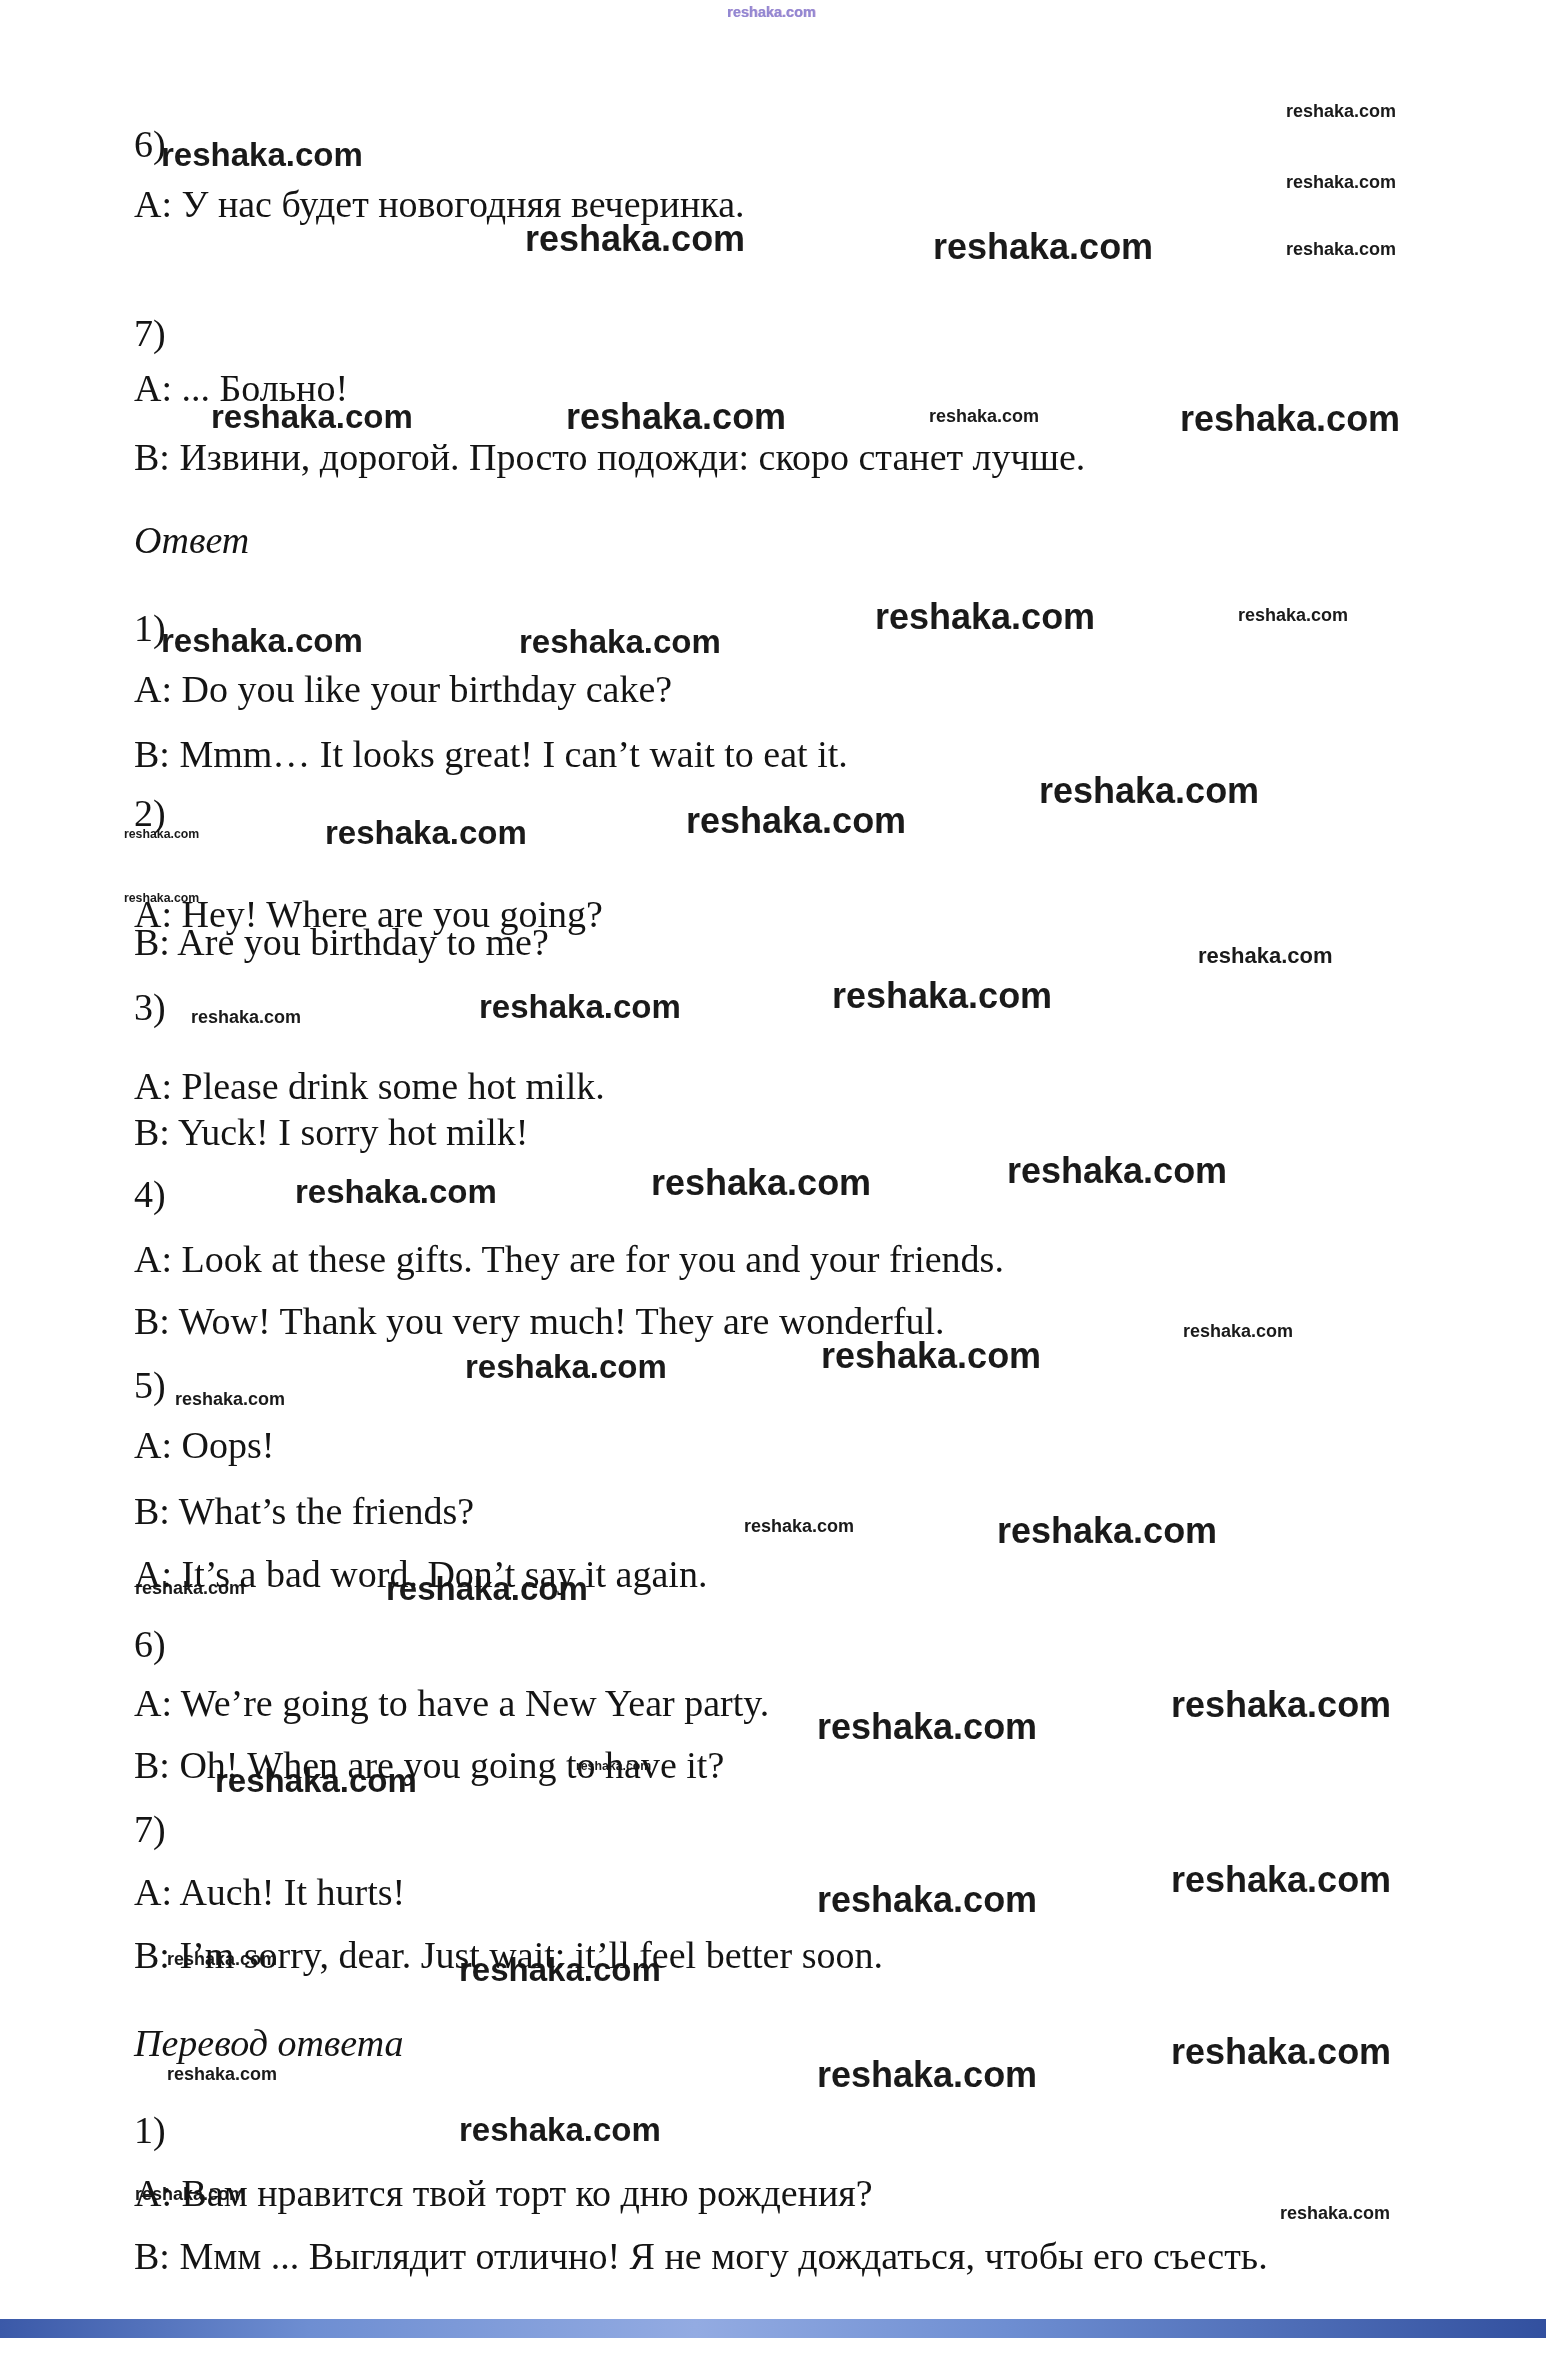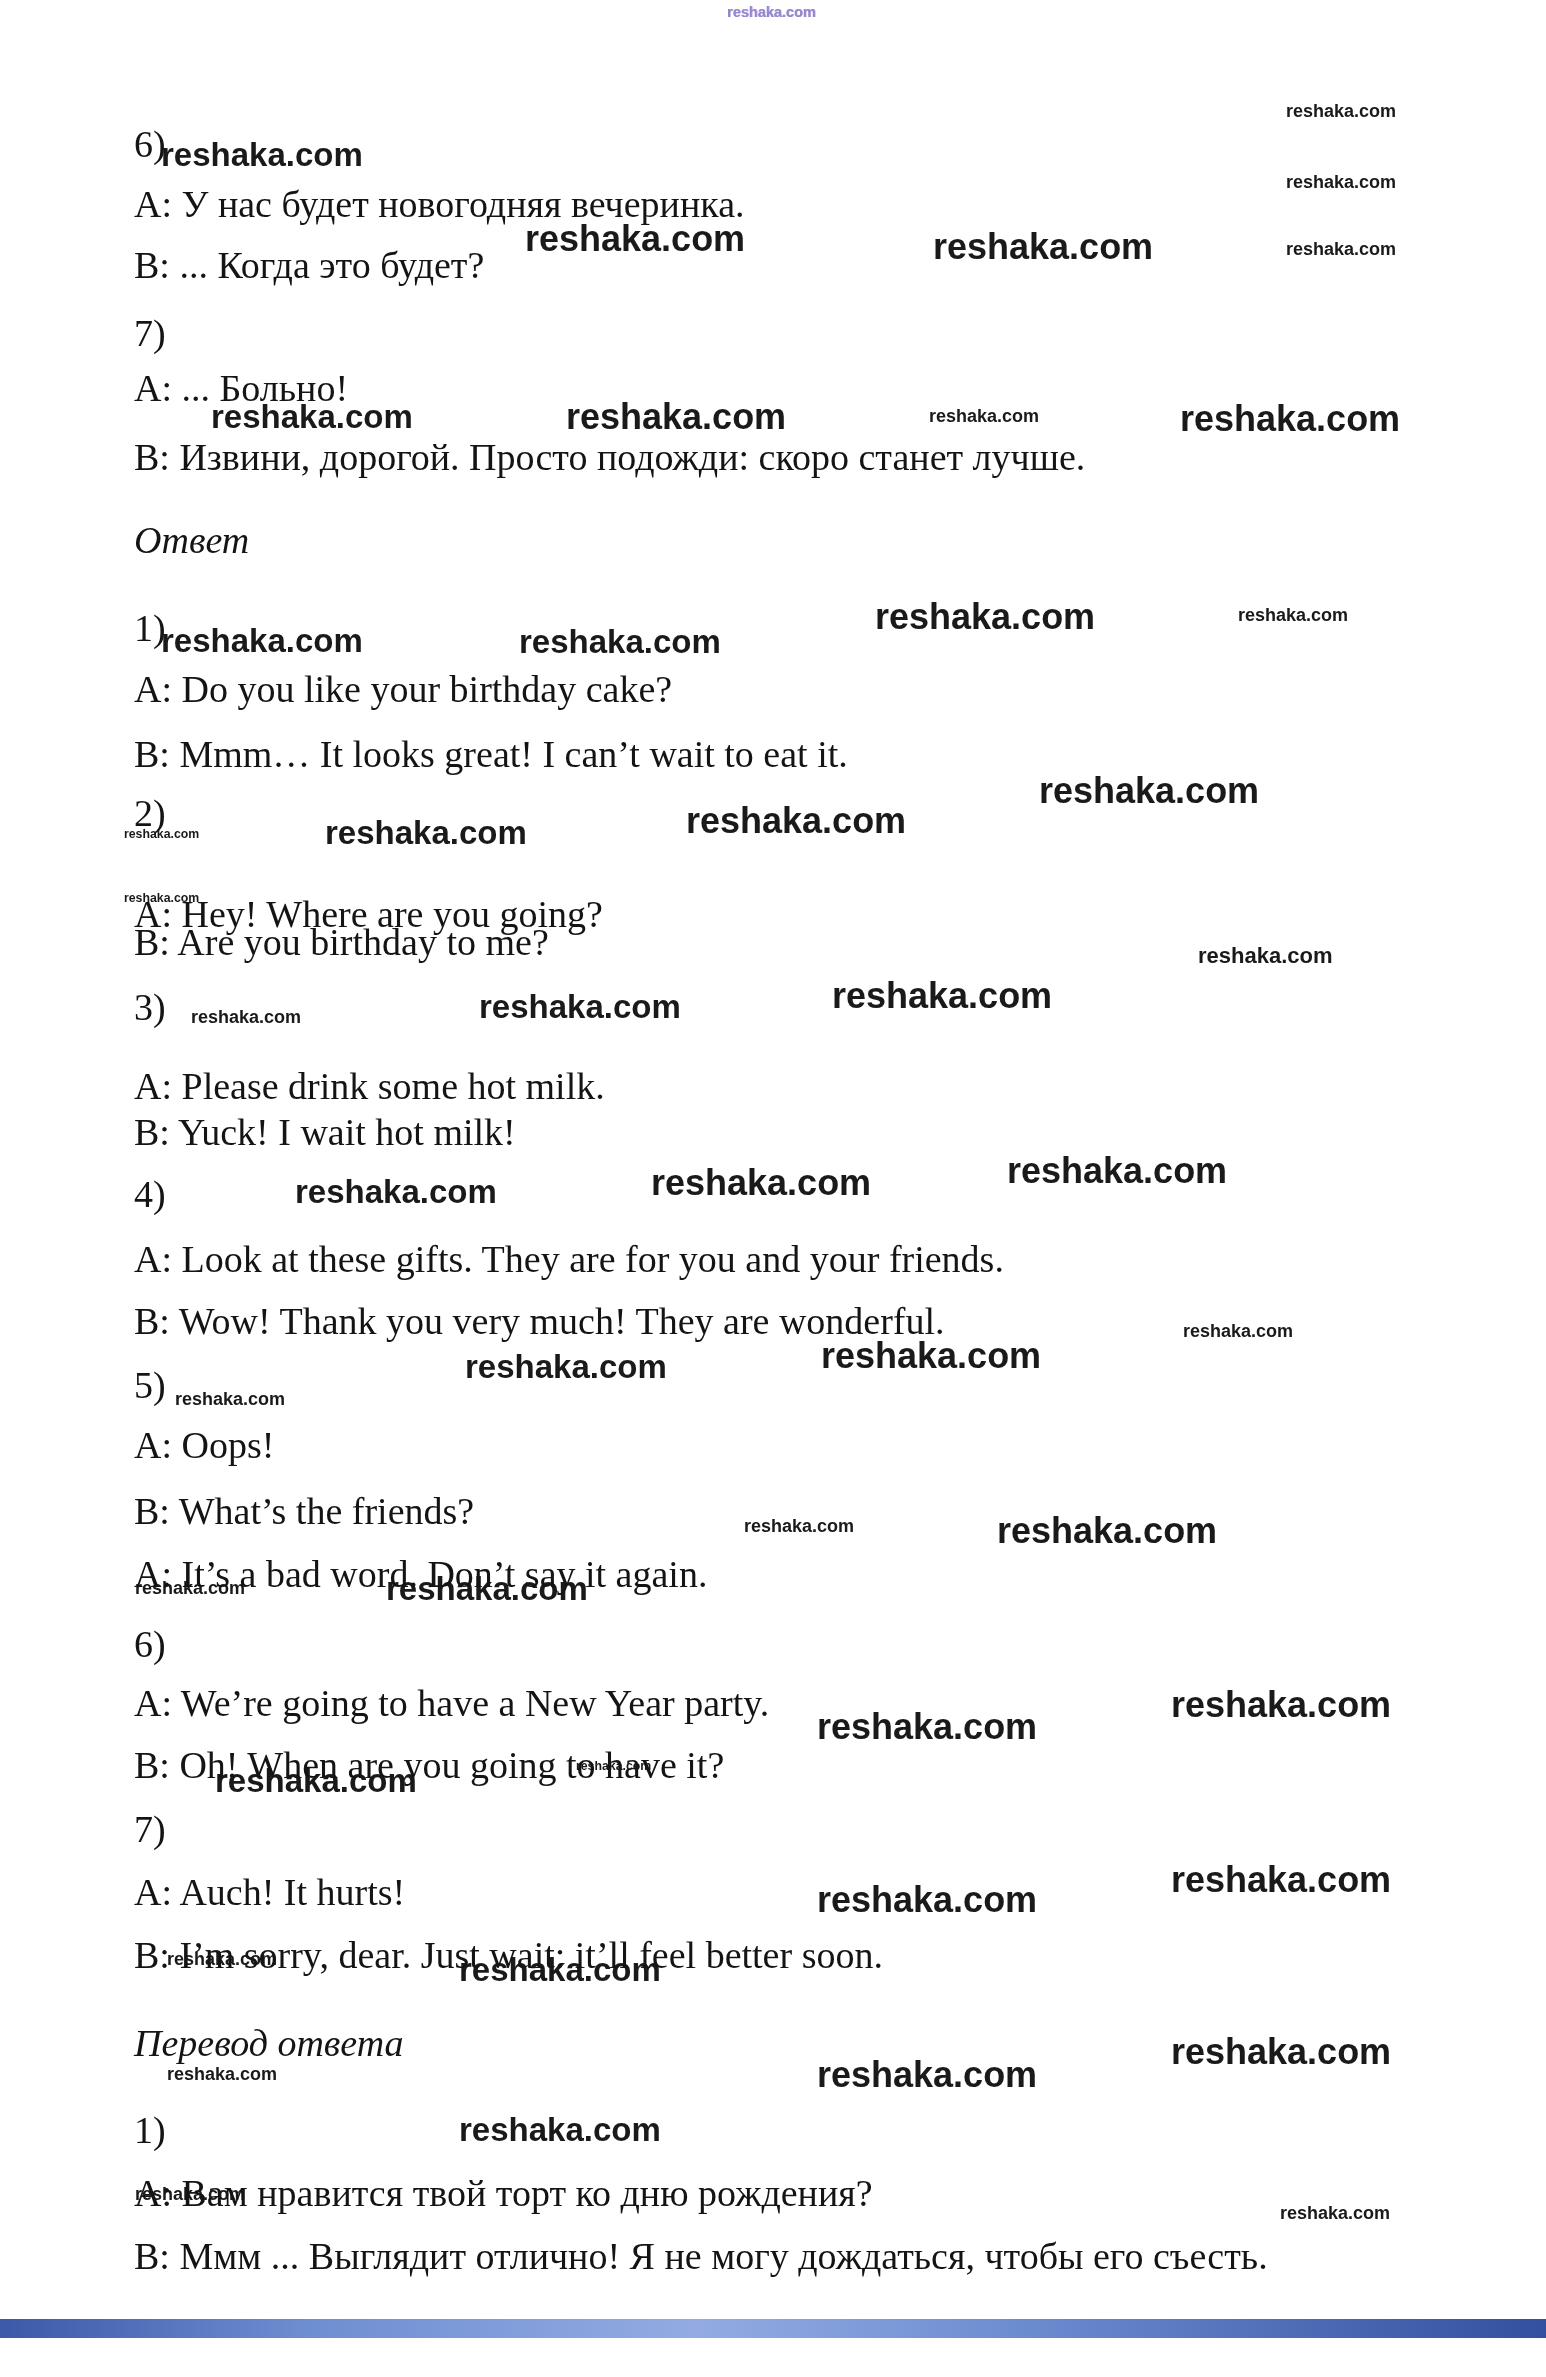--- a/index.html
+++ b/index.html
@@ -80,38 +80,37 @@
   <span class="wm wm-lg" style="left:459px;  top:1951px">reshaka.com</span>
   <span class="wm wm-xl" style="left:817px; top:2054px">reshaka.com</span>
   <span class="wm wm-xl" style="left:1171px; top:2031px">reshaka.com</span>
   <span class="wm wm-sm" style="left:167px;  top:2064px">reshaka.com</span>
   <span class="wm wm-lg" style="left:459px;  top:2111px">reshaka.com</span>
   <span class="wm wm-sm" style="left:135px;  top:2184px">reshaka.com</span>
   <span class="wm wm-sm" style="left:1280px; top:2203px">reshaka.com</span>
 
   <div class="line" style="top:122px">6)</div>
   <div class="line" style="top:182px">А: У нас будет новогодняя вечеринка.</div>
-  <div class="line" style="top:243px">В: ... Когда это будет?</div>
   <div class="line" style="top:311px">7)</div>
   <div class="line" style="top:366px">А: ... Больно!</div>
   <div class="line" style="top:435px">В: Извини, дорогой. Просто подожди: скоро станет лучше.</div>
 
   <div class="line italic" style="top:518px">Ответ</div>
 
   <div class="line" style="top:606px">1)</div>
   <div class="line" style="top:667px">А: Do you like your birthday cake?</div>
   <div class="line" style="top:732px">B: Mmm… It looks great! I can’t wait to eat it.</div>
 
   <div class="line" style="top:791px">2)</div>
   <div class="line" style="top:892px">A: Hey! Where are you going?</div>
   <div class="line" style="top:920px">B: Are you birthday to me?</div>
 
   <div class="line" style="top:985px">3)</div>
   <div class="line" style="top:1064px">A: Please drink some hot milk.</div>
-  <div class="line" style="top:1110px">B: Yuck! I wait hot milk!</div>
+  <div class="line" style="top:1110px">B: Yuck! I sorry hot milk!</div>
 
   <div class="line" style="top:1172px">4)</div>
   <div class="line" style="top:1299px">B: Wow! Thank you very much! They are wonderful.</div>
   <div class="line" style="top:1237px">A: Look at these gifts. They are for you and your friends.</div>
 
   <div class="line" style="top:1363px">5)</div>
   <div class="line" style="top:1423px">A: Oops!</div>
   <div class="line" style="top:1489px">B: What’s the friends?</div>
   <div class="line" style="top:1552px">A: It’s a bad word. Don’t say it again.</div>
 

